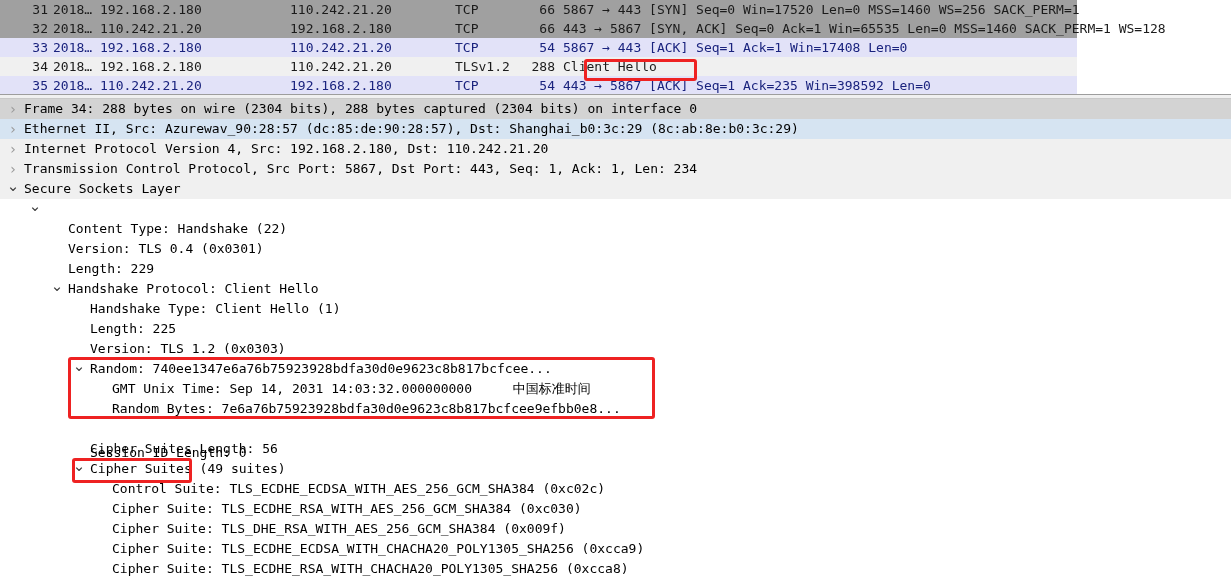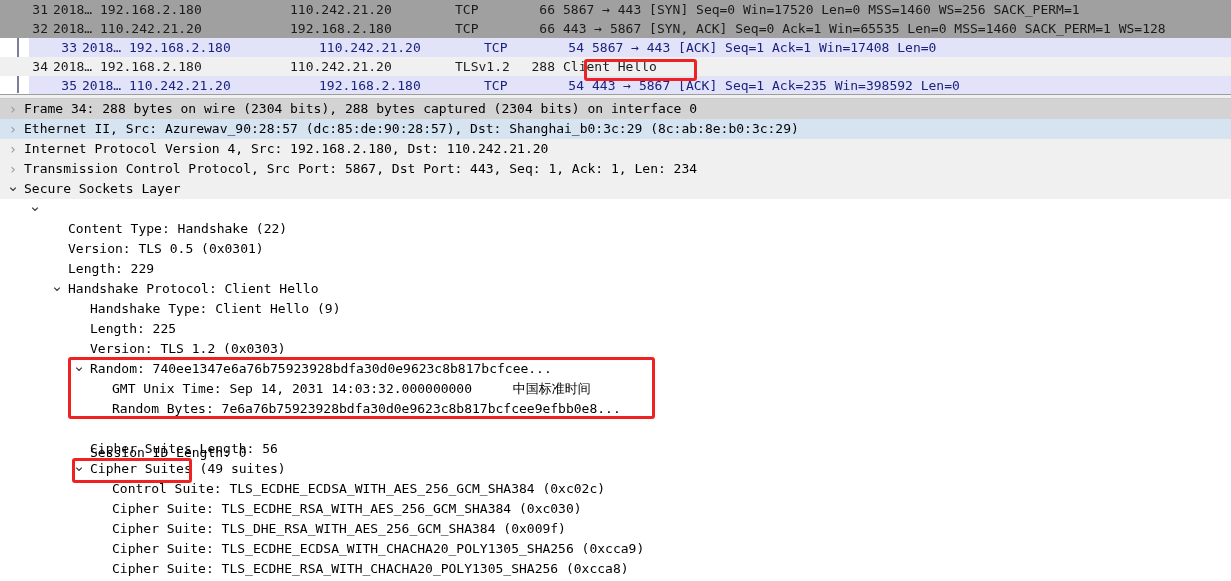--- a/index.html
+++ b/index.html
@@ -26,21 +26,21 @@
     position: absolute;
     left: 0; top: 0;
     width: 1231px;
     height: 94px;
     overflow: hidden;
     background: #ffffff;
   }
   .plist-row {
     position: absolute;
     left: 0;
-    width: 1231px;
+    width: 1077px;
     height: 19px;
     line-height: 19px;
     white-space: nowrap;
     font-size: 13px;
   }
   .plist-row .cell {
     position: absolute;
     top: 0;
     height: 19px;
     line-height: 19px;
@@ -49,21 +49,21 @@
   }
   .c-no     { left: 0px;   width: 48px;  text-align: right; }
   .c-time   { left: 53px;  width: 44px;  text-align: left; }
   .c-src    { left: 100px; width: 186px; text-align: left; }
   .c-dst    { left: 290px; width: 160px; text-align: left; }
   .c-proto  { left: 455px; width: 70px;  text-align: left; }
   .c-len    { left: 505px; width: 50px;  text-align: right; }
   .c-info   { left: 563px; width: 668px; text-align: left; }
 
   .row-gray   { background: #a0a0a0; color: #1b1b1b; }
-  .row-lav    { background: #e2e2f8; color: #1a237e; margin-left: 29px; }
+  .row-lav    { background: #e2e2f8; color: #1a237e; }
   .row-sel    { background: #f0f0f0; color: #1b1b1b; }
 
   
   #stream-bracket {
     position: absolute;
     left: 17px;
     top: 8px;
     width: 22px;
     height: 85px;
     border-left: 2px solid #7a7f96;
@@ -198,24 +198,24 @@
 
   <div id="detail-tree">
     <div id="tree-rows">
         <div class="tree-row bg-gray" style="top: 0px;"><span class="twisty" style="left: 6px; font-size: 14px;">›</span><span class="label" style="left: 24px;">Frame 34: 288 bytes on wire (2304 bits), 288 bytes captured (2304 bits) on interface 0</span></div>
         <div class="tree-row bg-blue" style="top: 20px;"><span class="twisty" style="left: 6px; font-size: 14px;">›</span><span class="label" style="left: 24px;">Ethernet II, Src: Azurewav_90:28:57 (dc:85:de:90:28:57), Dst: Shanghai_b0:3c:29 (8c:ab:8e:b0:3c:29)</span></div>
         <div class="tree-row bg-ltgray" style="top: 40px;"><span class="twisty" style="left: 6px; font-size: 14px;">›</span><span class="label" style="left: 24px;">Internet Protocol Version 4, Src: 192.168.2.180, Dst: 110.242.21.20</span></div>
         <div class="tree-row bg-ltgray" style="top: 60px;"><span class="twisty" style="left: 6px; font-size: 14px;">›</span><span class="label" style="left: 24px;">Transmission Control Protocol, Src Port: 5867, Dst Port: 443, Seq: 1, Ack: 1, Len: 234</span></div>
         <div class="tree-row bg-ltgray" style="top: 80px;"><span class="twisty open" style="left: 6px; font-size: 15px; line-height: 14px;">⌄</span><span class="label" style="left: 24px;">Secure Sockets Layer</span></div>
         <div class="tree-row" style="top: 100px;"><span class="twisty open" style="left: 28px; font-size: 15px; line-height: 14px;">⌄</span></div>
         <div class="tree-row" style="top: 120px;"><span class="label" style="left: 68px;">Content Type: Handshake (22)</span></div>
-        <div class="tree-row" style="top: 140px;"><span class="label" style="left: 68px;">Version: TLS 0.5 (0x0301)</span></div>
+        <div class="tree-row" style="top: 140px;"><span class="label" style="left: 68px;">Version: TLS 0.4 (0x0301)</span></div>
         <div class="tree-row" style="top: 160px;"><span class="label" style="left: 68px;">Length: 229</span></div>
         <div class="tree-row" style="top: 180px;"><span class="twisty open" style="left: 50px; font-size: 15px; line-height: 14px;">⌄</span><span class="label" style="left: 68px;">Handshake Protocol: Client Hello</span></div>
-        <div class="tree-row" style="top: 200px;"><span class="label" style="left: 90px;">Handshake Type: Client Hello (9)</span></div>
+        <div class="tree-row" style="top: 200px;"><span class="label" style="left: 90px;">Handshake Type: Client Hello (1)</span></div>
         <div class="tree-row" style="top: 220px;"><span class="label" style="left: 90px;">Length: 225</span></div>
         <div class="tree-row" style="top: 240px;"><span class="label" style="left: 90px;">Version: TLS 1.2 (0x0303)</span></div>
         <div class="tree-row" style="top: 260px;"><span class="twisty open" style="left: 72px; font-size: 15px; line-height: 14px;">⌄</span><span class="label" style="left: 90px;">Random: 740ee1347e6a76b75923928bdfa30d0e9623c8b817bcfcee...</span></div>
         <div class="tree-row" style="top: 280px;"><span class="label" style="left: 112px;">GMT Unix Time: Sep 14, 2031 14:03:32.000000000 <span class="cjk">中国标准时间</span></span></div>
         <div class="tree-row" style="top: 300px;"><span class="label" style="left: 112px;">Random Bytes: 7e6a76b75923928bdfa30d0e9623c8b817bcfcee9efbb0e8...</span></div>
         <div class="tree-row" style="top: 320px;"><span class="label" style="left: 90px; margin-top: 24px;">Session ID Length: 0</span></div>
         <div class="tree-row" style="top: 340px;"><span class="label" style="left: 90px;">Cipher Suites Length: 56</span></div>
         <div class="tree-row" style="top: 360px;"><span class="twisty open" style="left: 72px; font-size: 15px; line-height: 14px;">⌄</span><span class="label" style="left: 90px;">Cipher Suites (49 suites)</span></div>
         <div class="tree-row" style="top: 380px;"><span class="label" style="left: 112px;">Control Suite: TLS_ECDHE_ECDSA_WITH_AES_256_GCM_SHA384 (0xc02c)</span></div>
         <div class="tree-row" style="top: 400px;"><span class="label" style="left: 112px;">Cipher Suite: TLS_ECDHE_RSA_WITH_AES_256_GCM_SHA384 (0xc030)</span></div>

